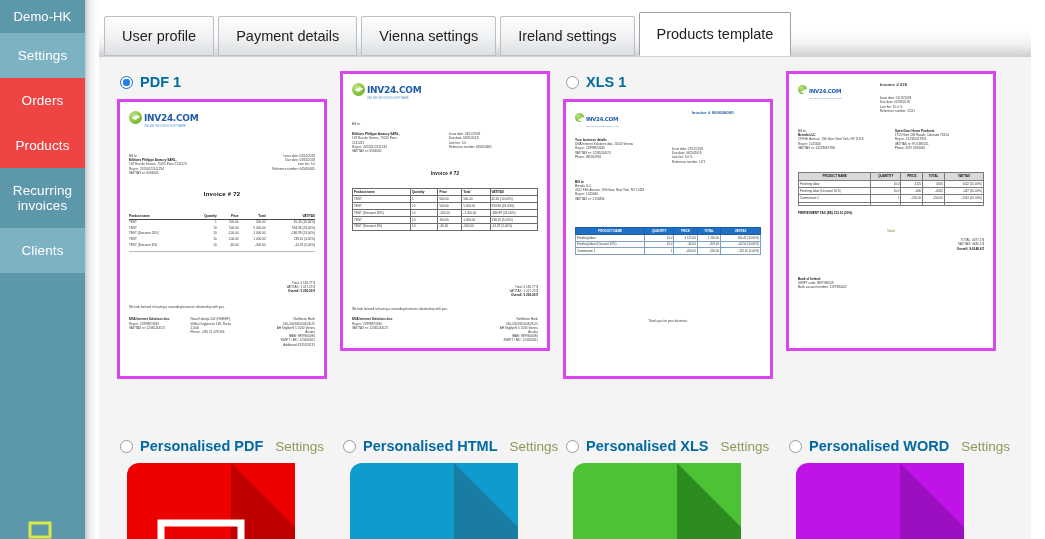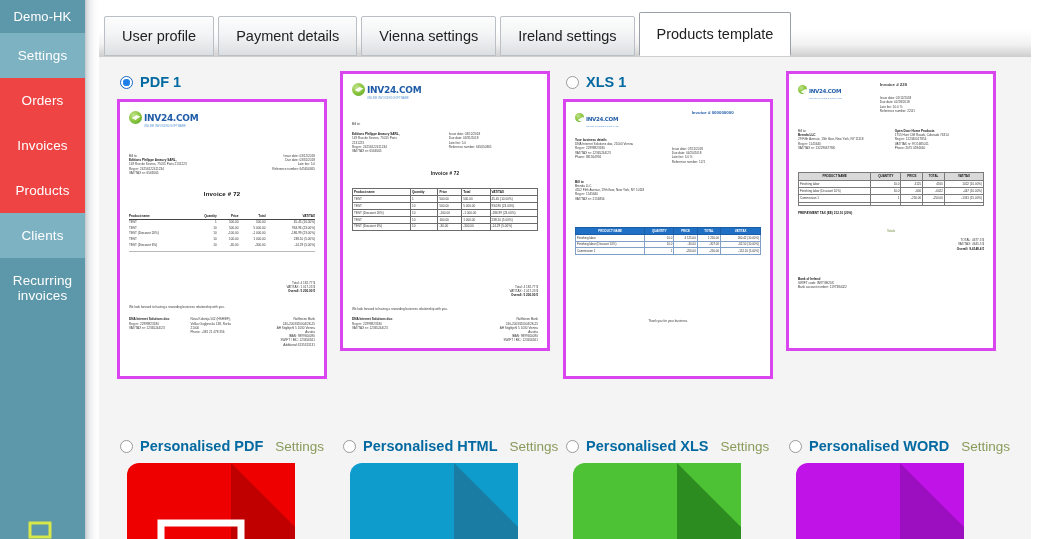--- a/index.html
+++ b/index.html
@@ -304,30 +304,27 @@
     <div class="side-item brand">
       <span>Demo-HK</span>
     </div>
     <div class="side-item plain active">
       <span>Settings</span>
     </div>
     <div class="side-item plain">
       <span>Orders</span>
     </div>
     <div class="side-item plain">
-      <span>Invoices</span>
+      <span>Products</span>
     </div>
-    <div class="side-item plain">
-      <span>Products</span>
+    <div class="side-item tall">
+      <span>Recurring invoices</span>
     </div>
     <div class="side-item plain active">
       <span>Clients</span>
-    </div>
-    <div class="side-item tall">
-      <span>Recurring invoices</span>
     </div>
 
     <div class="side-bottom-icon">
       <svg viewBox="0 0 24 18" width="24" height="18" aria-hidden="true">
         <path d="M2 2 H22 V16 H2 Z" fill="none" stroke="#d7e84a" stroke-width="3"></path>
       </svg>
     </div>
   </nav>
 
   <div id="side-shadow"></div>

